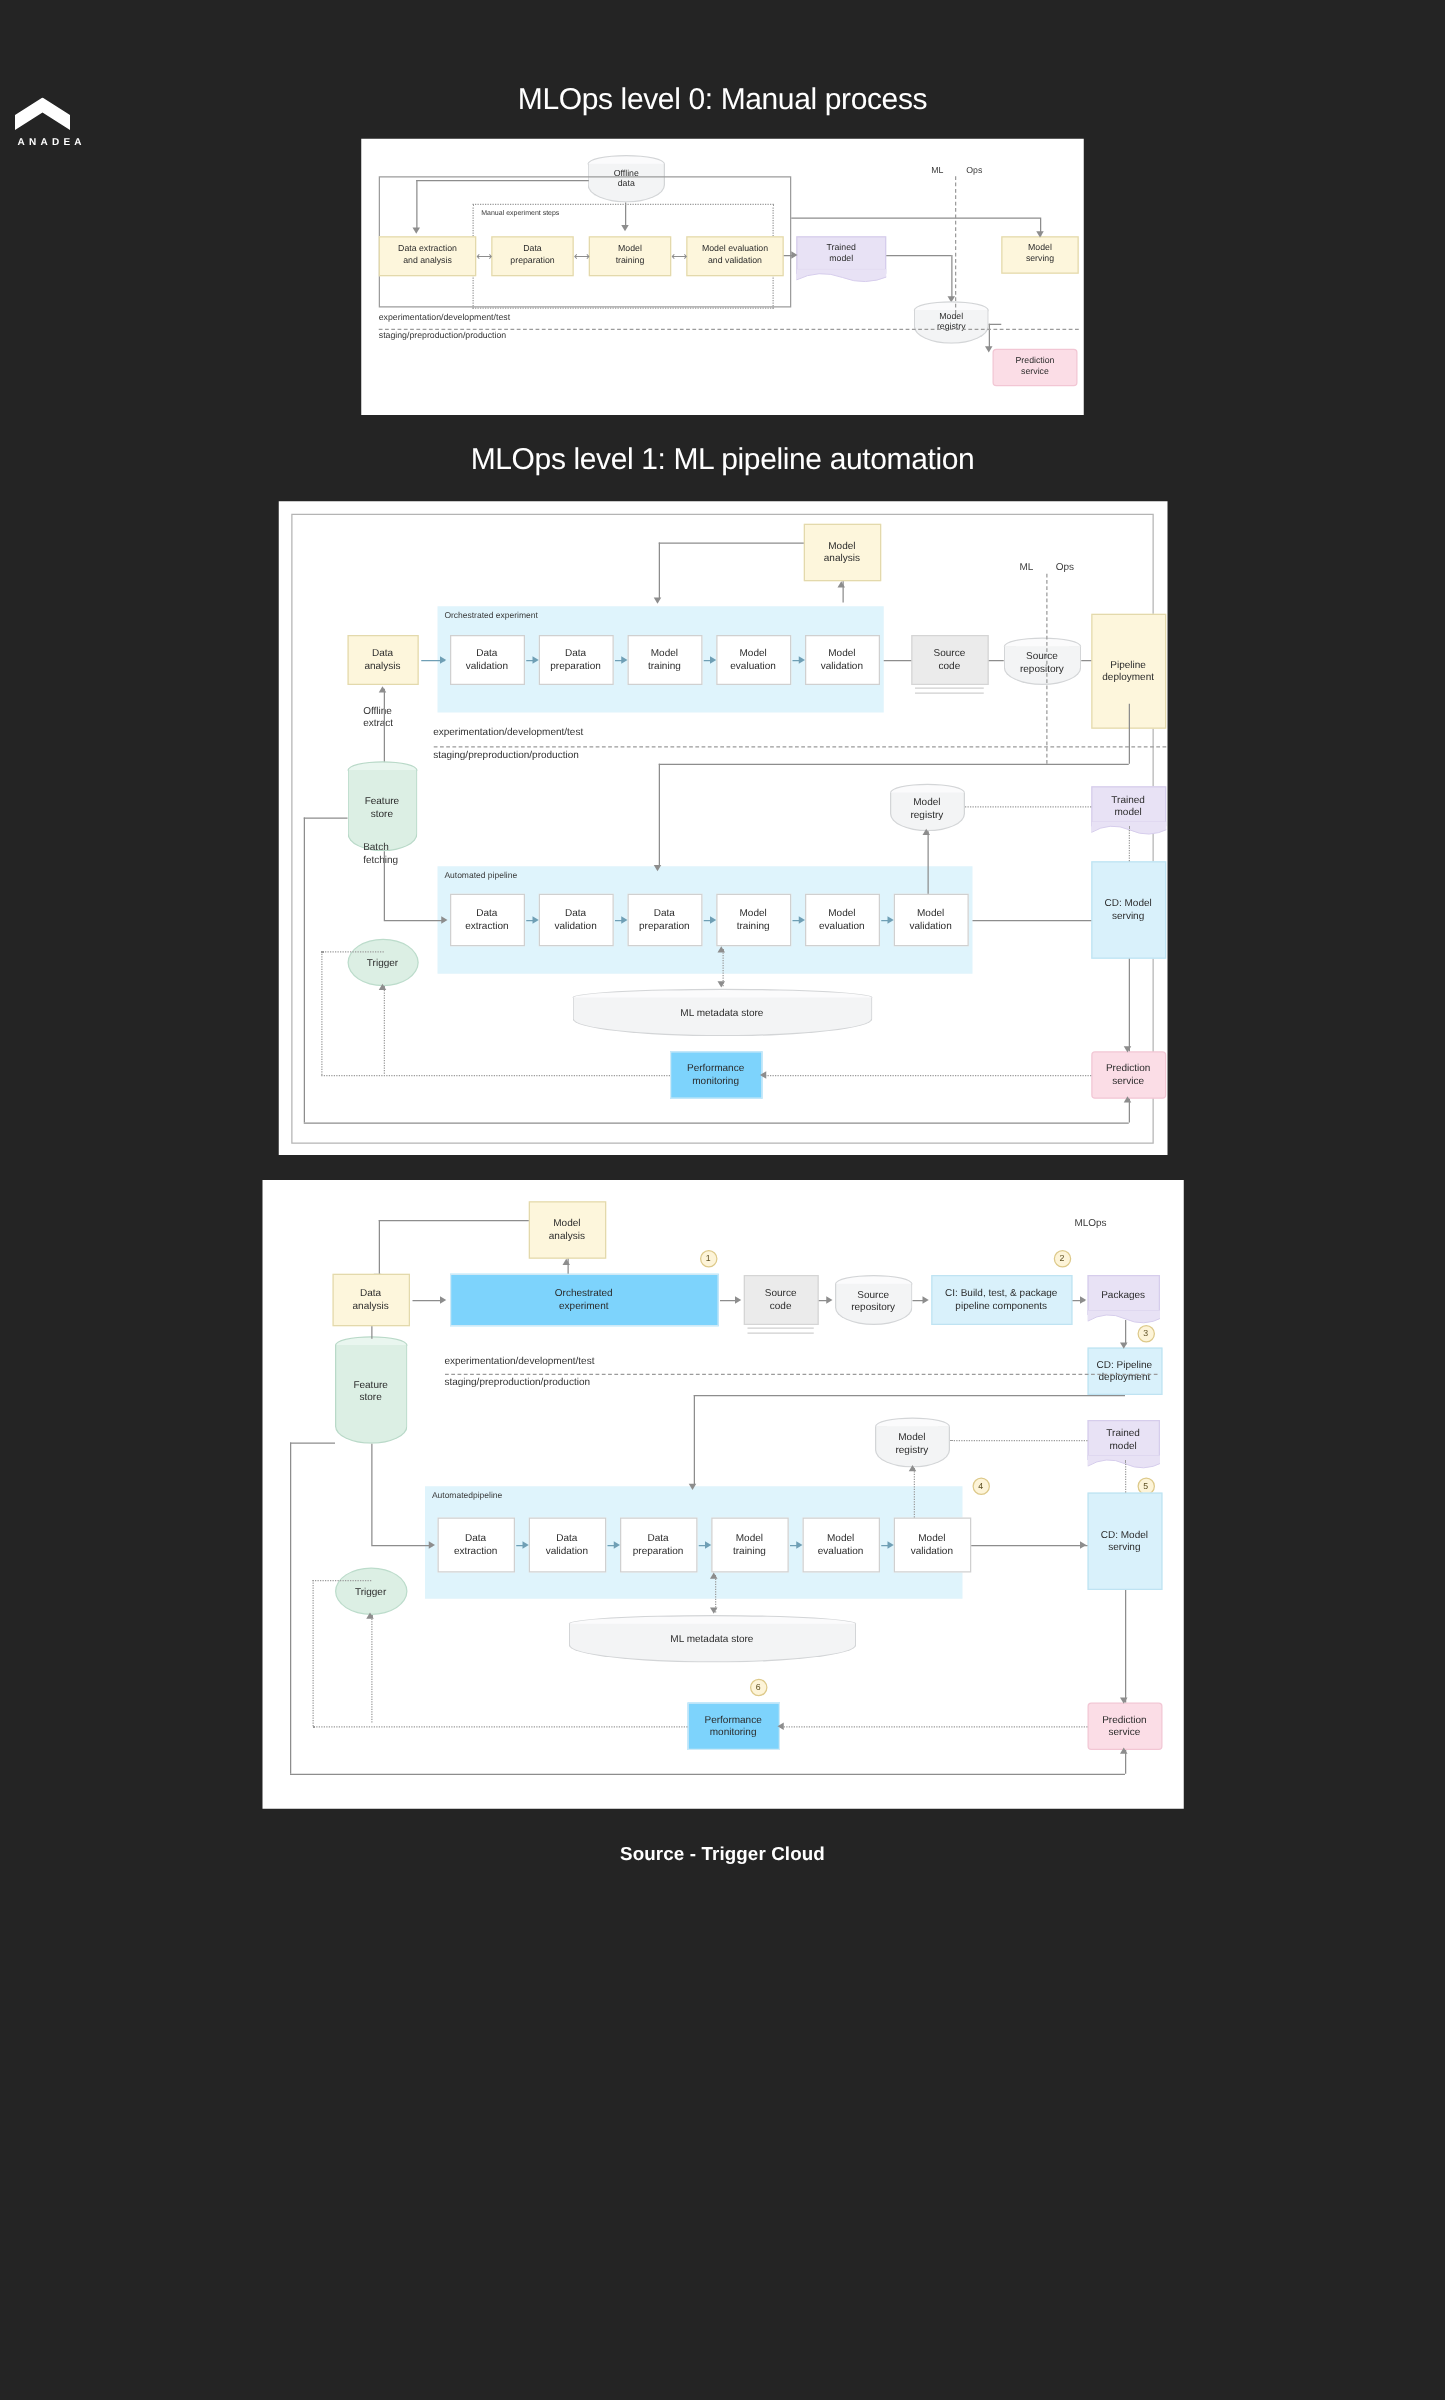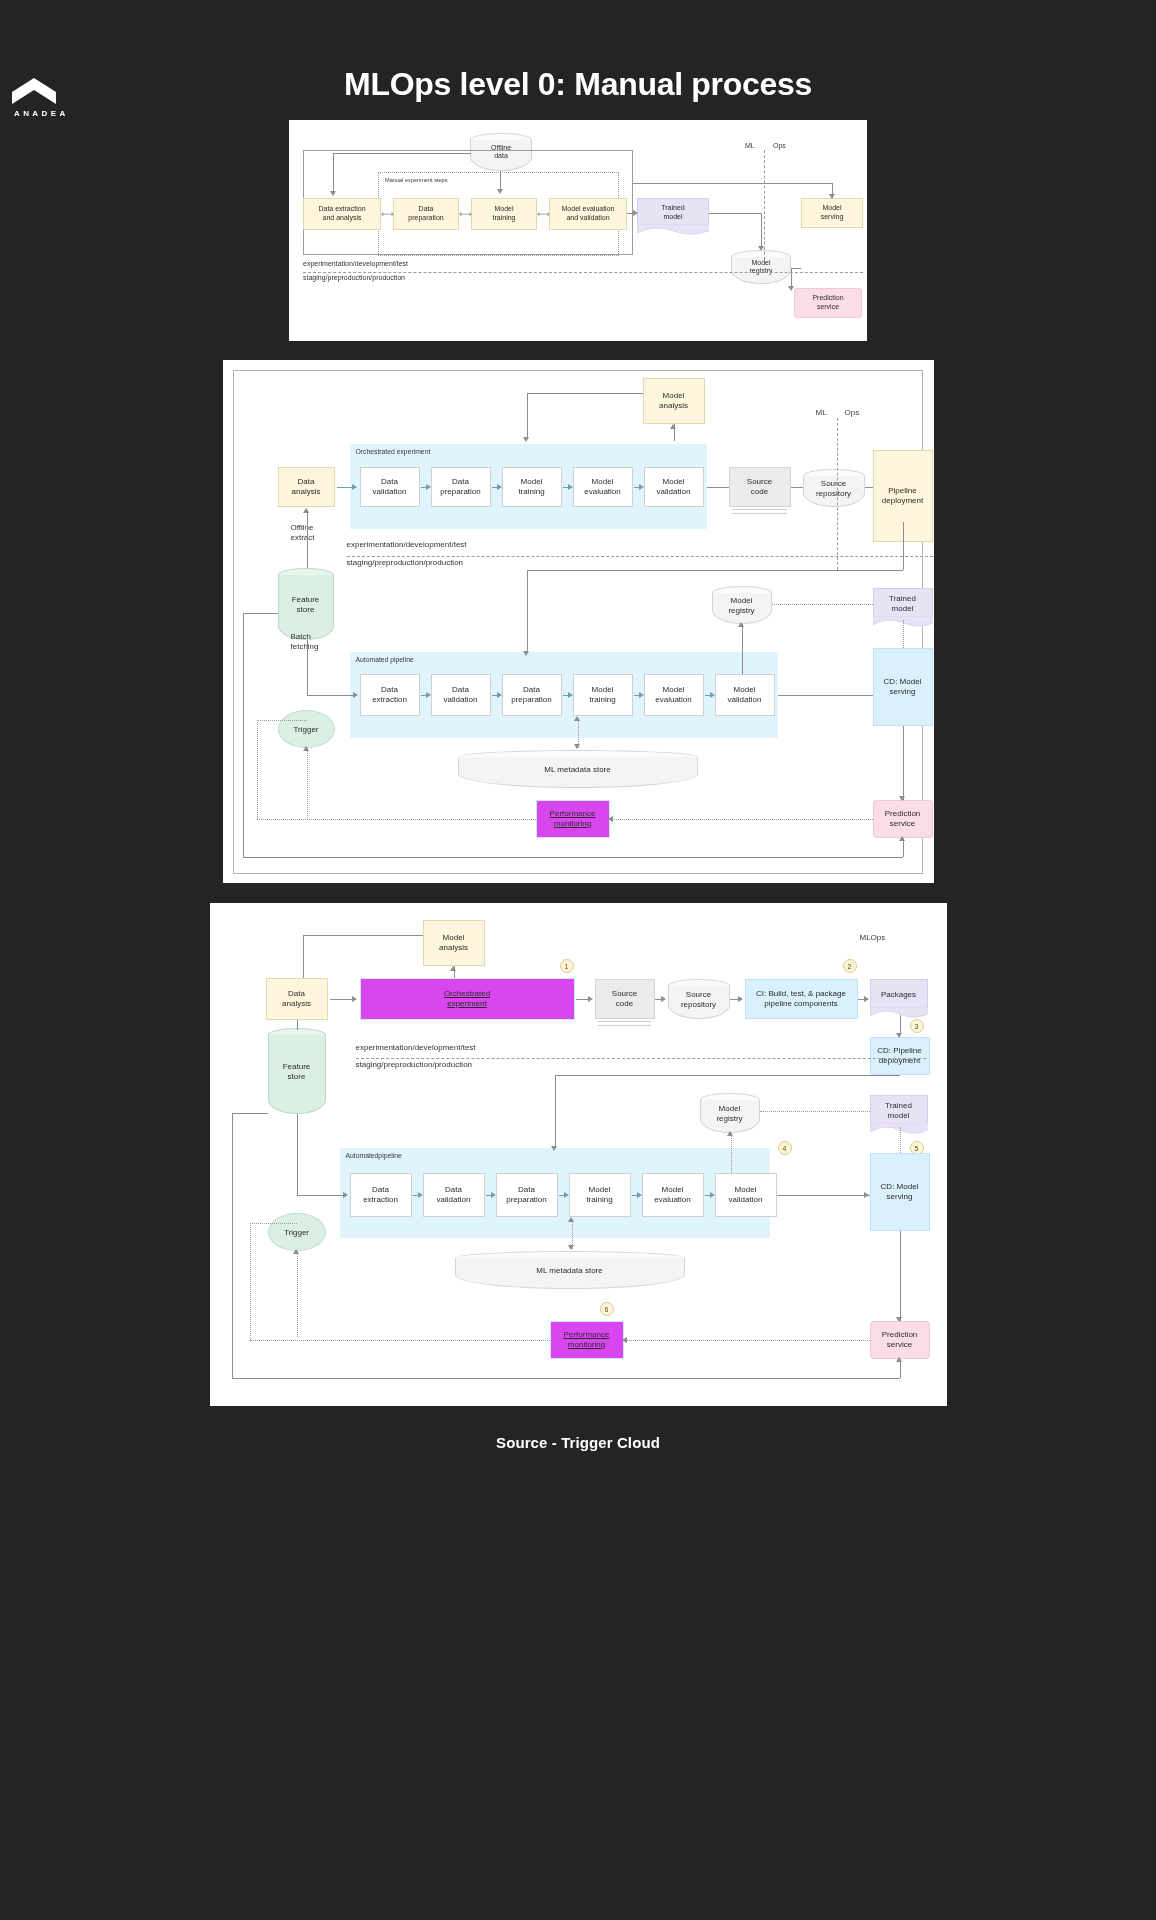--- a/index.html
+++ b/index.html
@@ -18,22 +18,22 @@
   .brand { position:absolute; left:12px; top:12px; width:120px; }
   .brand-mark { width:44px; height:26px; display:block; }
   .brand-name {
     font-size:8px; letter-spacing:3.4px; color:#ffffff;
     margin-top:5px; margin-left:2px; font-weight:700;
   }
 
   
   .section-title {
     text-align:center;
-    font-size:32px;
-    font-weight:700;
+    font-size:24px;
+    font-weight:400;
     letter-spacing:-0.3px;
     color:#ffffff;
   }
   #t0 { margin-top:66px; }
   #t1 { margin-top:22px; }
   #t2 { margin-top:24px; }
 
   
   .figure { background:#ffffff; position:relative; margin:0 auto; }
   #fig0 { width:578px; height:221px; margin-top:17px; }
@@ -49,21 +49,21 @@
     text-align:center;
     color:#2b2b2b;
     line-height:1.25;
     border:1px solid #c8c8c8;
     background:#ffffff;
     padding:1px 2px;
   }
   .n-yellow { background:#fdf6dc; border-color:#e3d9ac; }
   .n-white  { background:#ffffff; border-color:#d0d0d0; }
   .n-blue   { background:#d9f1fb; border-color:#bfe3f2; }
-  .n-blue-l { background:#d946ef; border-color:#cfeaf7;text-decoration:underline; }
+  .n-blue-l { background:#7dd3fc; border-color:#cfeaf7; }
   .n-purple { background:#e8e2f5; border-color:#d6cdec; }
   .n-pink   { background:#fbdde6; border-color:#f2c6d4; border-radius:3px; }
   .n-grey   { background:#ebebeb; border-color:#d5d5d5; }
 
   
   .doc-wave {
     position:absolute; left:-1px; bottom:-9px; width:calc(100% + 2px); height:12px;
     overflow:hidden; pointer-events:none;
   }
   .doc-wave svg { display:block; }
@@ -223,20 +223,21 @@
       <div class="ln dash-v" style="left:475px; top:30px; height:110px;"></div>
       <div class="corner-text" style="left:456px; top:22px; font-size:7px;">ML</div>
       <div class="corner-text" style="left:484px; top:22px; font-size:7px;">Ops</div>
 
       <div class="lane-text" style="left:14px; top:140px; font-size:7px;">experimentation/development/test</div>
       <div class="ln dash-h" style="left:14px; top:152px; width:560px;"></div>
       <div class="lane-text" style="left:14px; top:154px; font-size:7px;">staging/preproduction/production</div>
     </div>
   </div>
 
+  <div class="section-title" id="t1">MLOps level 1: ML pipeline automation</div>
 
   <div class="figure" id="fig1">
     <div class="stage" style="font-size:8px;">
 
       <div class="group group-solid" style="left:10px; top:10px; width:690px; height:504px; border-color:#b4b4b4;"></div>
 
       <div class="node n-yellow" style="left:420px; top:18px; width:62px; height:46px;">Model<br>analysis</div>
 
       <div class="ln h" style="left:304px; top:33px; width:116px;"></div>
       <div class="ln v" style="left:304px; top:33px; height:45px;"></div>

